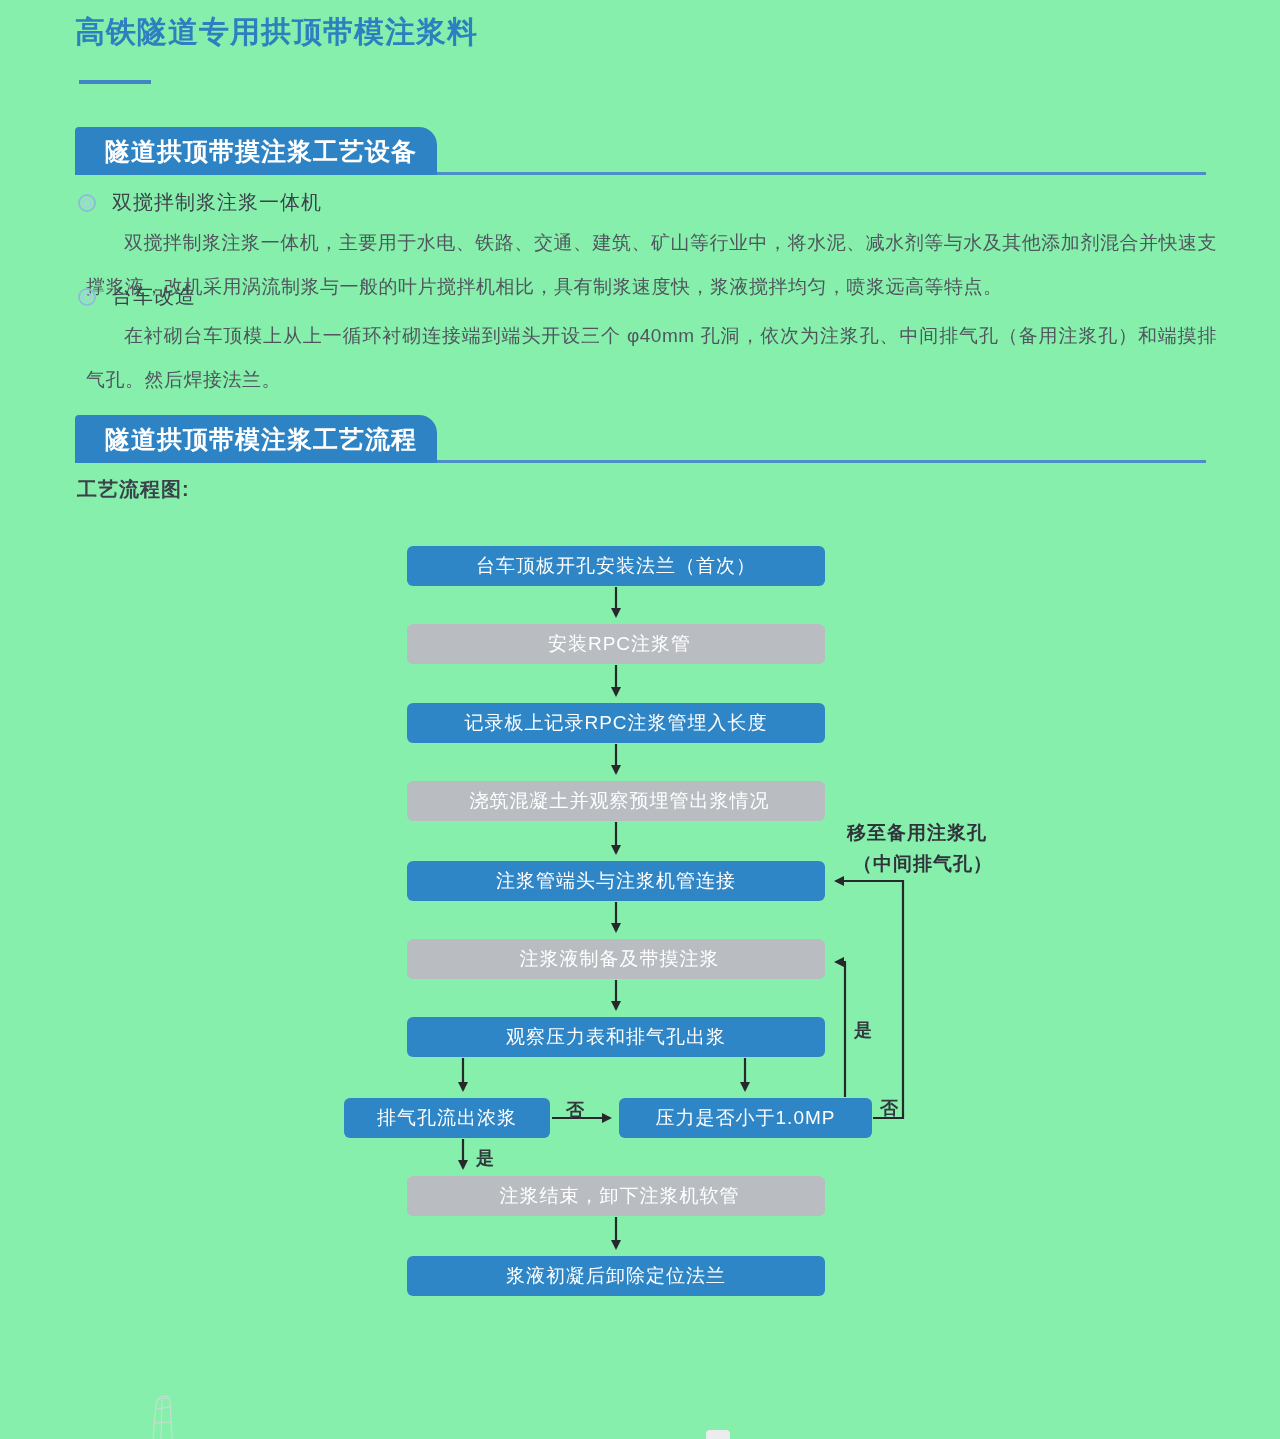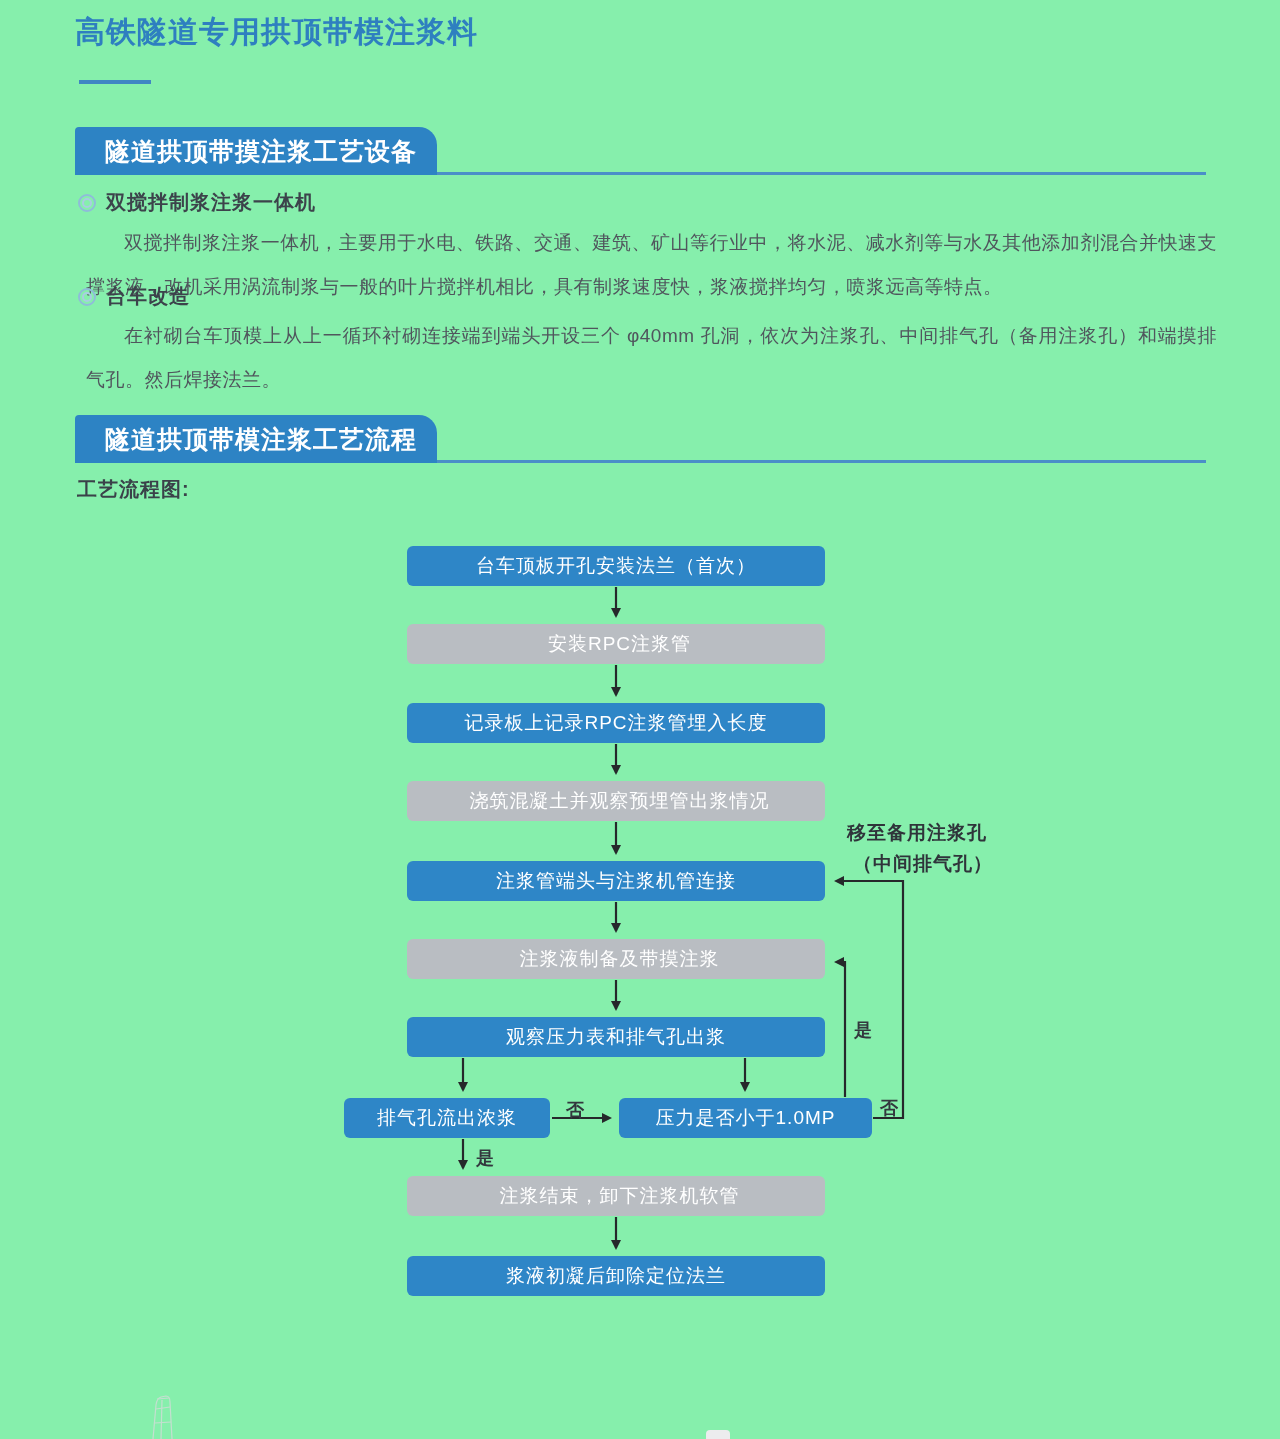--- a/index.html
+++ b/index.html
@@ -29,21 +29,21 @@
   }
   .bullet-row{position:absolute;left:78px;display:flex;align-items:center;}
   .bullet-icon{
     width:14px;height:14px;border:2px solid #8fbcd9;border-radius:50%;
     display:flex;align-items:center;justify-content:center;flex:0 0 auto;
   }
   .bullet-icon span{
     width:6px;height:6px;border:2px solid #a9cce2;border-radius:50%;display:block;
   }
   .bullet-text{
-    margin-left:10px;font-size:20px;font-weight:bold;color:#3c434b;letter-spacing:1px;
+    margin-left:16px;font-size:20px;font-weight:normal;color:#3c434b;letter-spacing:1px;
   }
   .para{
     position:absolute;left:86px;width:1131px;
     font-size:19px;line-height:44px;color:#50565d;
     text-indent:2em;text-align:justify;letter-spacing:0.5px;
   }
   .flow-label{
     position:absolute;left:77px;top:476px;
     font-size:20px;font-weight:bold;color:#3a4149;letter-spacing:1px;
   }

